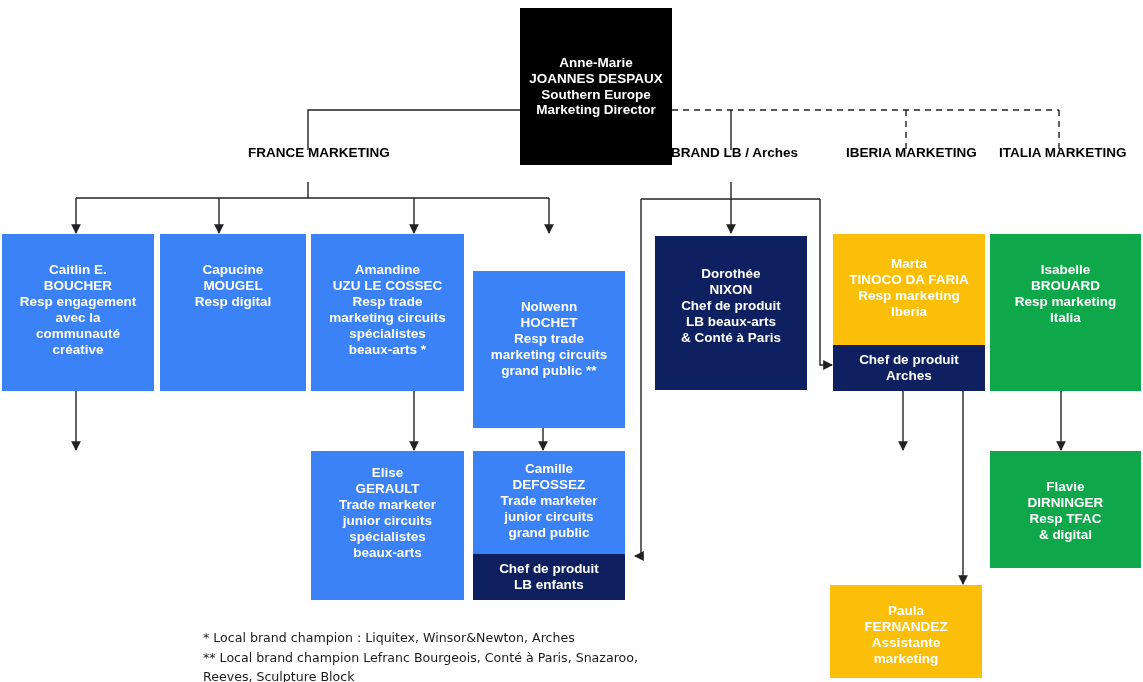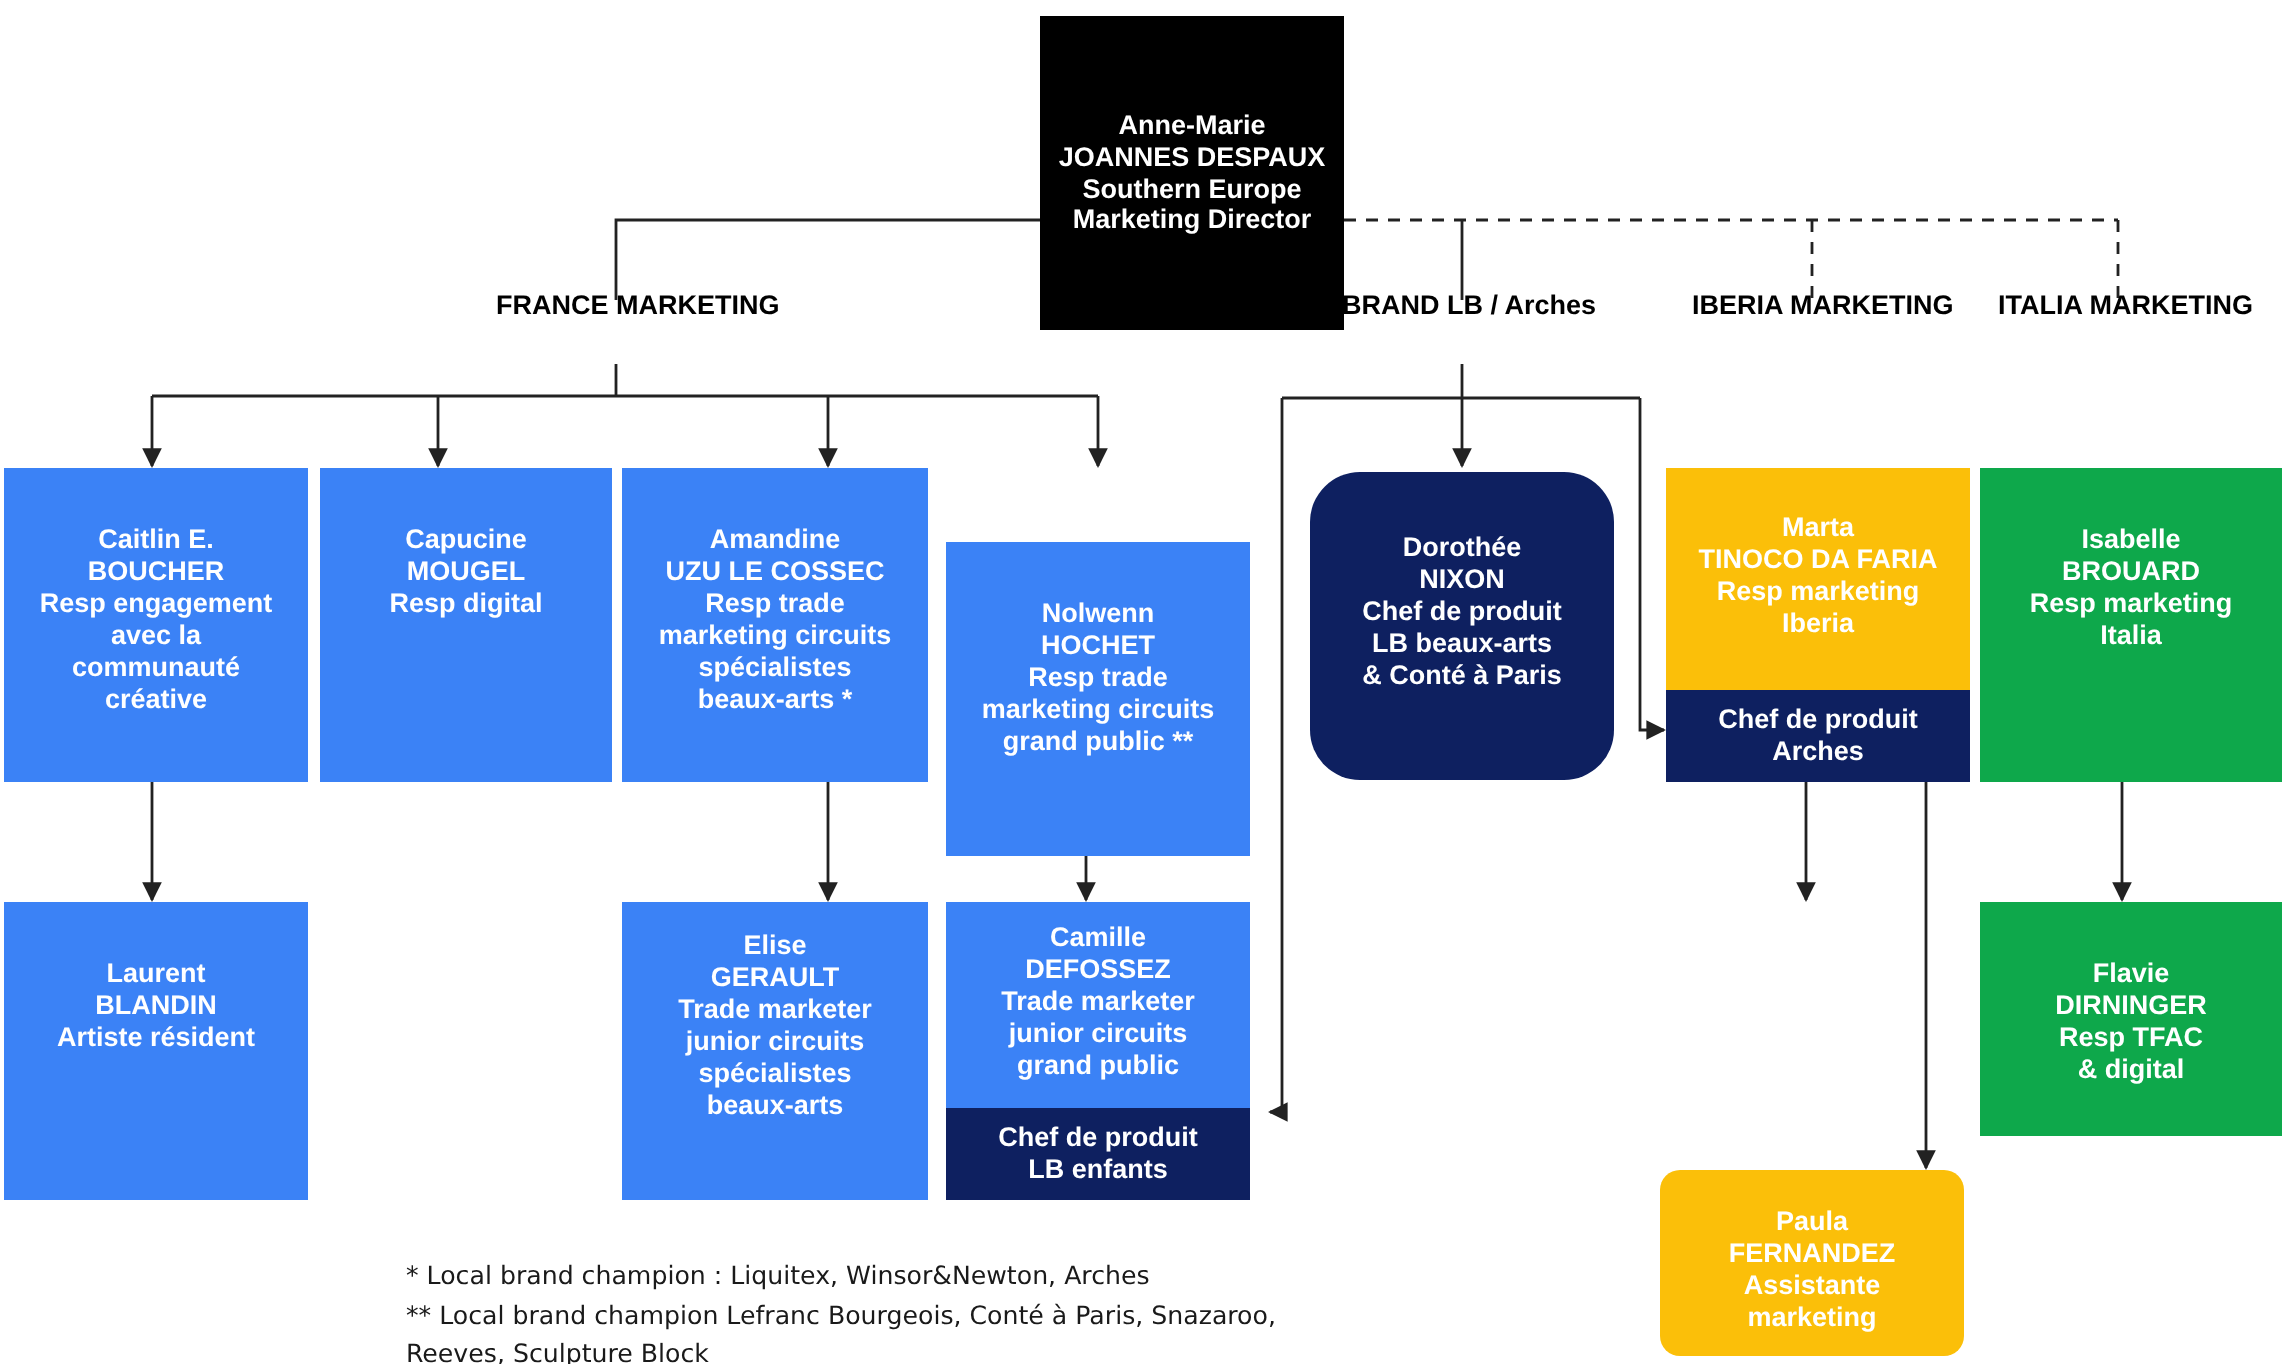--- a/index.html
+++ b/index.html
@@ -25,21 +25,21 @@
   }
   .box .lines { width: 100%; }
   .box .ln { display: block; }
 
   .root {
     background: #000000; color: #ffffff;
     font-size: 13.5px; justify-content: center;
     padding: 0 6px;
   }
   .blue   { background: #3b82f6; color: #ffffff; font-size: 13.5px; padding-top: 28px; }
-  .navy   { background: #0E2060; color: #ffffff; font-size: 13.5px; padding-top: 30px; border-radius: 25px; }
+  .navy   { background: #0E2060; color: #ffffff; font-size: 13.5px; padding-top: 30px; }
   .yellow { background: #FBBF09; color: #ffffff; font-size: 13.5px; padding-top: 22px; }
   .green  { background: #0EA84B; color: #ffffff; font-size: 13.5px; padding-top: 28px; }
 
   .subband {
     position: absolute; left: 0; width: 100%;
     background: #0E2060; color: #ffffff;
     font-size: 13.5px; font-weight: bold;
     display: flex; flex-direction: column;
     align-items: center; justify-content: center;
     line-height: 1.2;
@@ -204,27 +204,20 @@
 
   <div class="box green" style="left:990px; top:234px; width:151px; height:157px;">
     <span class="lines">
       <span class="ln">Isabelle</span>
       <span class="ln">BROUARD</span>
       <span class="ln">Resp marketing</span>
       <span class="ln">Italia</span>
     </span>
   </div>
 
-  <div class="box blue" style="left:2px; top:451px; width:152px; height:149px;">
-    <span class="lines">
-      <span class="ln">Laurent</span>
-      <span class="ln">BLANDIN</span>
-      <span class="ln">Artiste résident</span>
-    </span>
-  </div>
 
   <div class="box blue" style="left:311px; top:451px; width:153px; height:149px; padding-top:14px;">
     <span class="lines">
       <span class="ln">Elise</span>
       <span class="ln">GERAULT</span>
       <span class="ln">Trade marketer</span>
       <span class="ln">junior circuits</span>
       <span class="ln">spécialistes</span>
       <span class="ln">beaux-arts</span>
     </span>
@@ -247,21 +240,21 @@
 
   <div class="box green" style="left:990px; top:451px; width:151px; height:117px;">
     <span class="lines">
       <span class="ln">Flavie</span>
       <span class="ln">DIRNINGER</span>
       <span class="ln">Resp TFAC</span>
       <span class="ln">&amp; digital</span>
     </span>
   </div>
 
-  <div class="box yellow" style="left:830px; top:585px; width:152px; height:93px; padding-top:18px;border-radius:10px;">
+  <div class="box yellow" style="left:830px; top:585px; width:152px; height:93px; padding-top:18px;">
     <span class="lines">
       <span class="ln">Paula</span>
       <span class="ln">FERNANDEZ</span>
       <span class="ln">Assistante</span>
       <span class="ln">marketing</span>
     </span>
   </div>
 
   <div class="footnotes">
     <span class="fn">* Local brand champion  : Liquitex,  Winsor&amp;Newton,  Arches</span>

